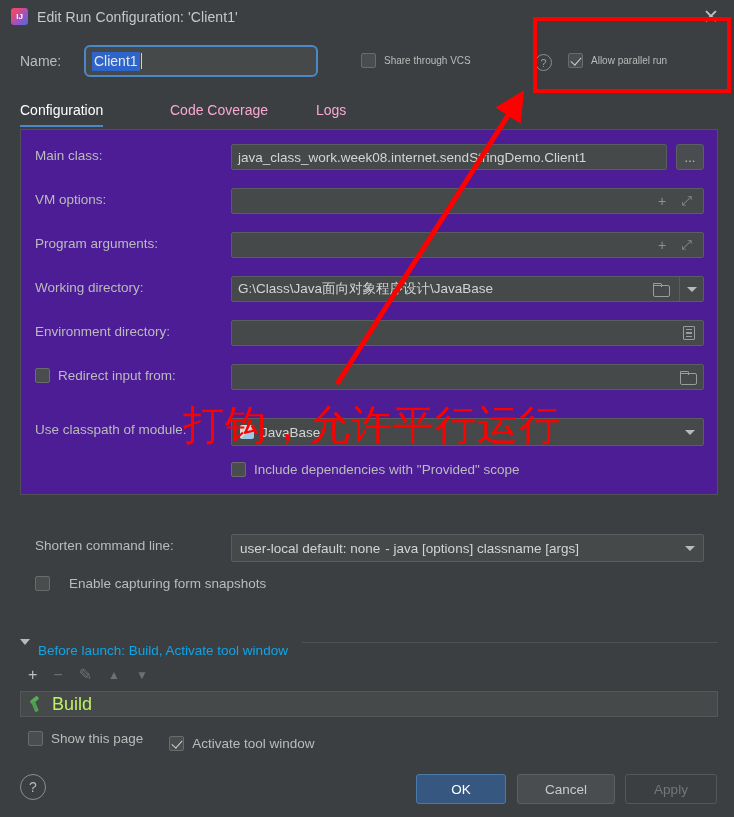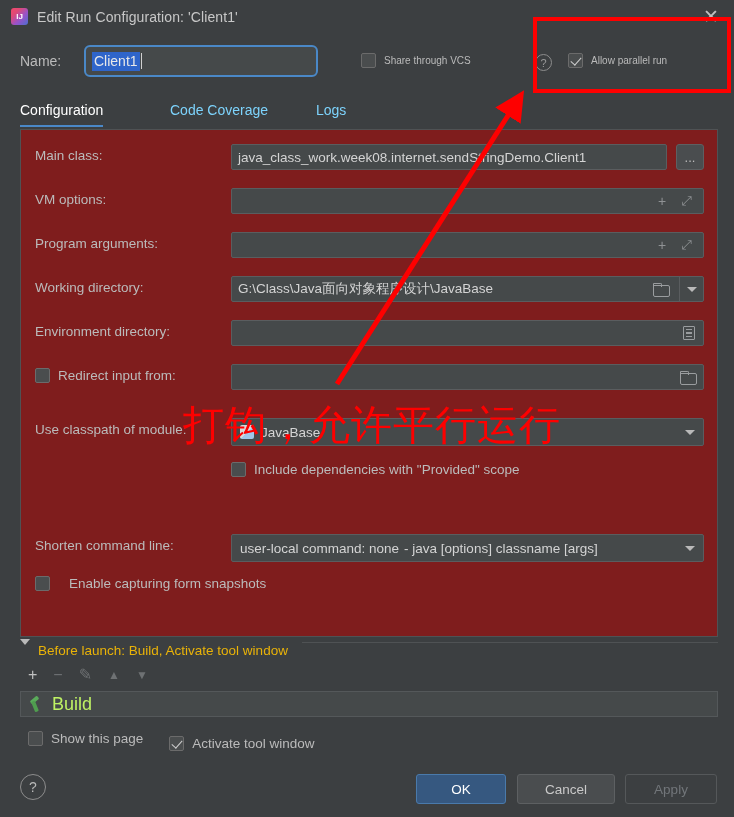--- a/index.html
+++ b/index.html
@@ -103,35 +103,35 @@
     transform: rotate(42deg);
   }
   .cbx-label { font-size: 10px; color: #bbbbbb; }
 
   
   .tabs {
     position: absolute; left: 0; top: 95px; width: 734px; height: 32px;
   }
   .tab {
     position: absolute; top: 0; height: 30px;
-    font-size: 14px; color: #7dd3fc;
+    font-size: 14px; color: #f9a8d4;
     display: flex; align-items: center;
     cursor: pointer;
   }
   .tab.active { color: #ffffff; }
   .tab-underline {
     position: absolute; height: 2.5px; background: #4a88c7; bottom: -2px; left: 0; right: 0;
   }
 
   
   .panel {
     position: absolute; left: 20px; top: 129px;
-    width: 698px; height: 508px;
+    width: 698px; height: 366px;
     border: 1px solid #4f5254;
-    background: #7f1d1d;
+    background: #4c1d95;
   }
   .row { position: absolute; left: 0; width: 698px; height: 28px; }
   .rlabel {
     position: absolute; left: 14px; top: 4px;
     font-size: 13.5px; color: #bbbbbb; white-space: nowrap;
   }
   .field {
     position: absolute;
     height: 26px;
     background: #45494a;
@@ -211,21 +211,21 @@
 
   
   .bl-header {
     position: absolute; left: 20px; top: 632px; width: 698px; height: 20px;
     display: flex; align-items: center; gap: 8px;
   }
   .tri-down {
     width:0;height:0;border-left:5px solid transparent;border-right:5px solid transparent;
     border-top:6px solid #b9b9b9; cursor:pointer;
   }
-  .bl-title { font-size: 13.5px; color: #eab308; white-space: nowrap; margin-top: 17px; }
+  .bl-title { font-size: 13.5px; color: #0ea5e9; white-space: nowrap; margin-top: 17px; }
   .bl-line { flex: 1; height: 1px; background: #4f5254; margin-left: 6px; }
 
   .bl-toolbar {
     position: absolute; left: 28px; top: 663px; width: 200px; height: 24px;
     display: flex; align-items: center; gap: 16px;
   }
   .tb-ico { color:#c0c0c0; font-size: 16px; cursor: pointer; line-height:1; }
   .tb-ico.dis { color:#6e7173; cursor: default; }
 
   .bl-list {
@@ -399,21 +399,21 @@
       <div style="position:absolute; left:210px; top:4px; display:flex; align-items:center; gap:8px;">
         <span class="cbx"></span>
         <span class="cbx-label" style="font-size:13.5px;">Include dependencies with "Provided" scope</span>
       </div>
     </div>
 
 
     <div class="row" style="top:404px;">
       <div class="rlabel">Shorten command line:</div>
       <div class="combo" style="left:210px; width:473px;">
-        <span class="strong">user-local command: none</span>
+        <span class="strong">user-local default: none</span>
         <span class="muted" style="margin-left:5px;">- java [options] classname [args]</span>
         <span class="cdd">
           <span class="dd-arrow"></span>
         </span>
       </div>
     </div>
 
     <div class="row" style="top:444px;">
       <div style="position:absolute; left:14px; top:2px; display:flex; align-items:center; gap:19px;">
         <span class="cbx"></span>

